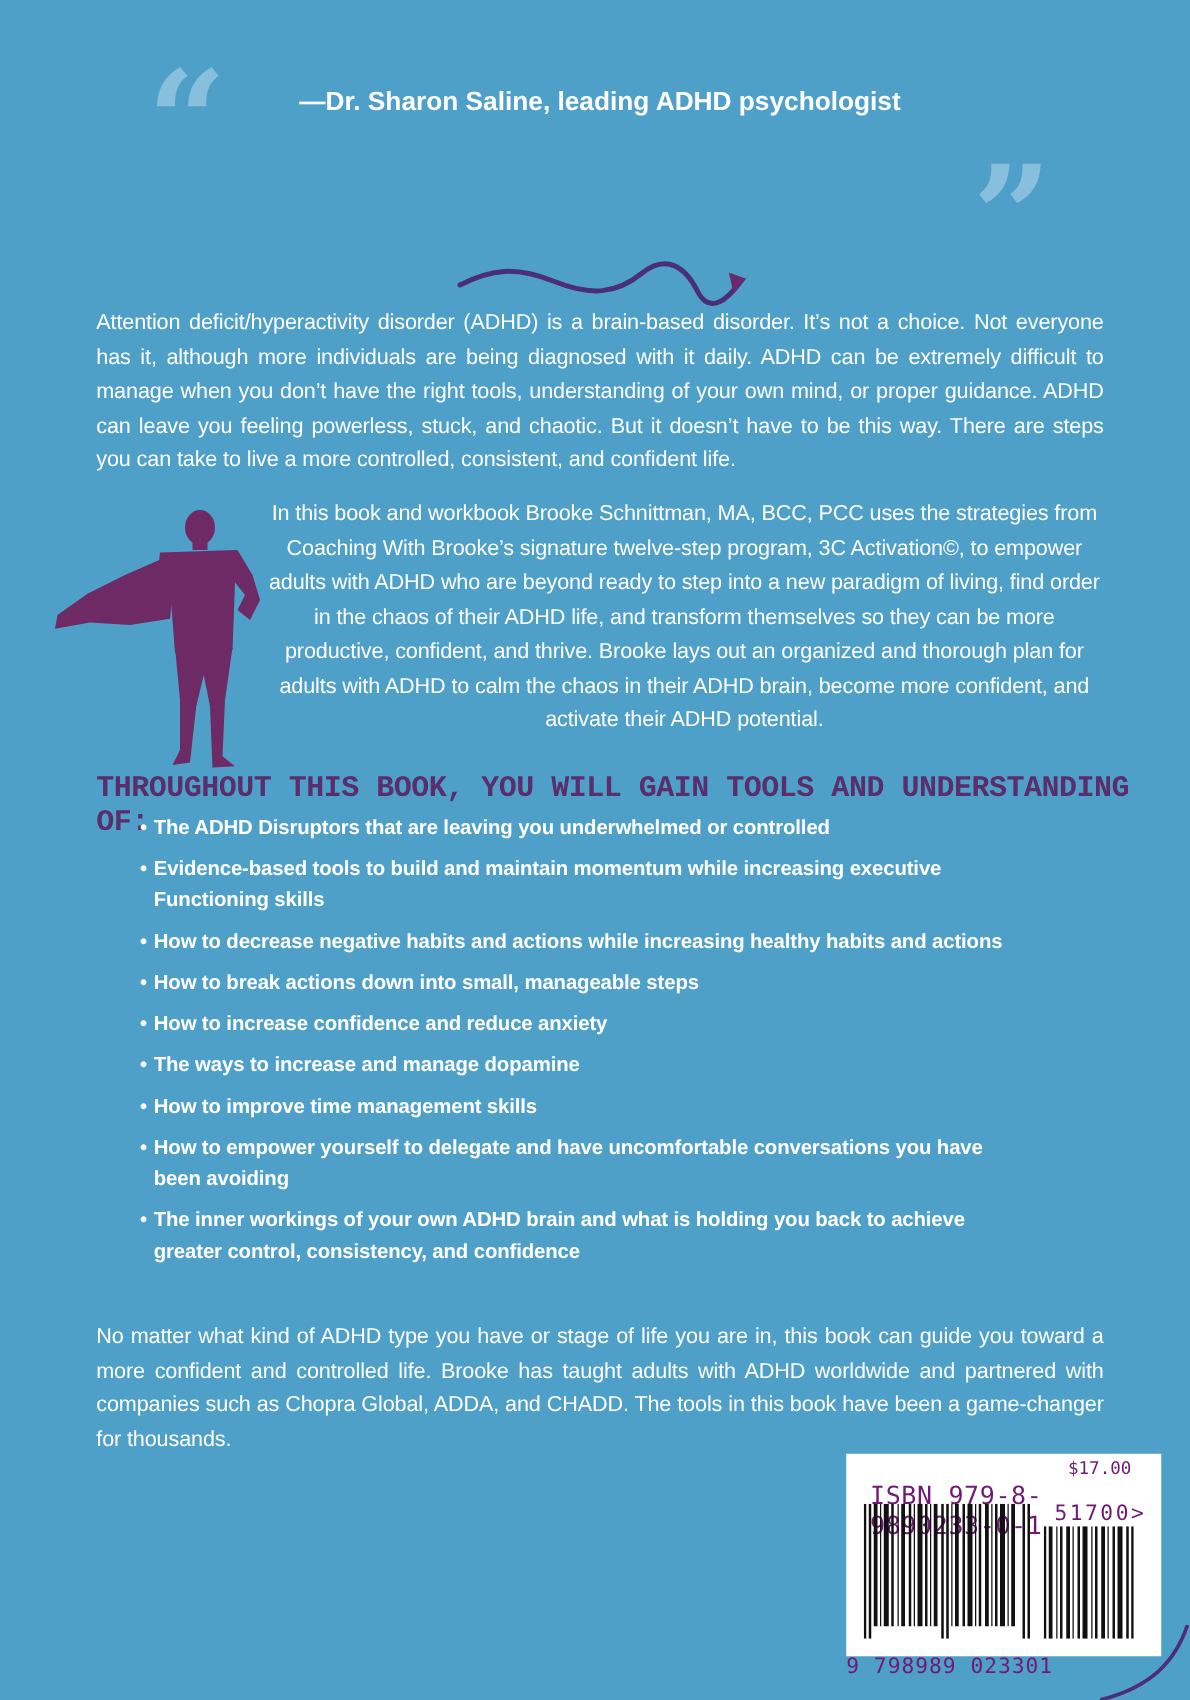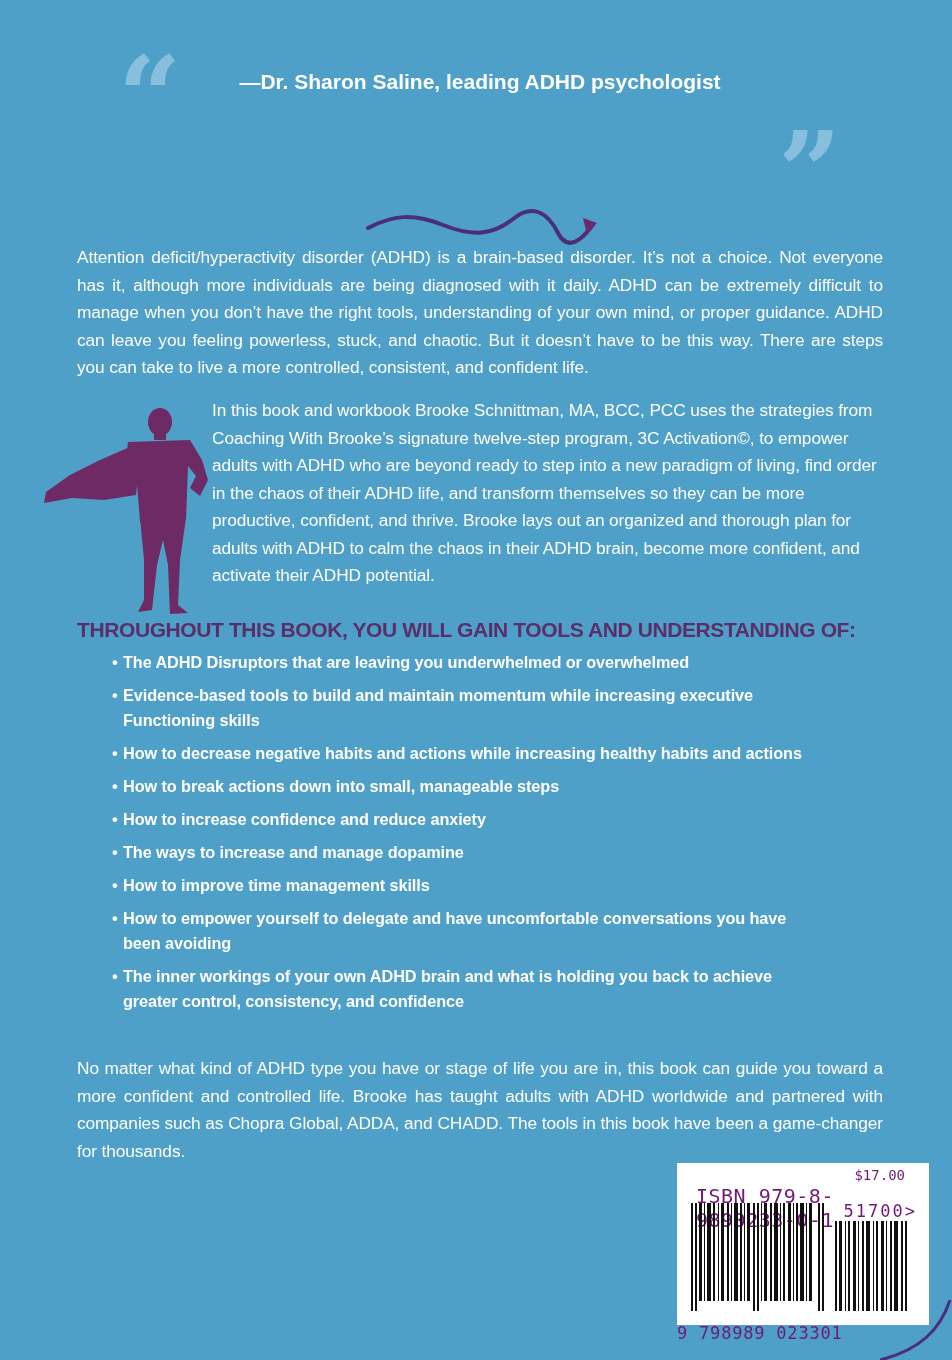--- a/index.html
+++ b/index.html
@@ -26,27 +26,28 @@
       font-weight: 700; color: #87bfdd; font-size: 110px; line-height: 1;
     }
     .qmark.open { left: 118px; top: 42px; }
     .qmark.close { left: 778px; top: 118px; }
     .divider { position: absolute; left: 363px; top: 205px; }
     .para {
       position: absolute; font-size: 17.3px; line-height: 27.5px;
       text-align: justify; font-weight: 300; letter-spacing: -0.1px;
     }
     .p1 { left: 77px; top: 244px; width: 806px; }
-    .p2 { left: 212px; top: 397px; width: 671px; text-align: left; }
+    .p2 { left: 212px; top: 397px; width: 671px; text-align: center; }
     .p3 { left: 77px; top: 1055px; width: 806px; }
     .hero { position: absolute; left: 40px; top: 400px; }
     .heading {
       position: absolute; left: 77px; top: 618px;
-      font-size: 21px; font-weight: 700; color: #5a2d6b;
+      font-size: 24px; font-weight: 700; color: #5a2d6b;
       letter-spacing: -0.4px;
+      font-family: Liberation Mono, monospace;
     }
     .bullets {
       position: absolute; left: 112px; top: 650px; width: 700px;
       margin: 0; padding: 0; list-style: none;
     }
     .bullets li {
       font-size: 16.3px; font-weight: 700; line-height: 25px;
       margin-bottom: 8px; padding-left: 11px; position: relative;
       letter-spacing: -0.1px;
     }
@@ -93,21 +94,21 @@
     <path d="M92 46 L60 60 L30 75 L6 92 L4 103 L32 98 L64 100 L96 95 L100 60 Z"></path>
     <path d="M100 118 L146 118 L140 160 L138 205 L148 213 L130 214 L128 165 L123 140 L117 165 L112 210 L98 212 L104 200 L104 160 Z"></path>
   </g>
 </svg>
 
 <div class="para p2">In this book and workbook Brooke Schnittman, MA, BCC, PCC uses the strategies from Coaching With Brooke’s signature twelve-step program, 3C Activation©, to empower adults with ADHD who are beyond ready to step into a new paradigm of living, find order in the chaos of their ADHD life, and transform themselves so they can be more productive, confident, and thrive. Brooke lays out an organized and thorough plan for adults with ADHD to calm the chaos in their ADHD brain, become more confident, and activate their ADHD potential.</div>
 
 <div class="heading">THROUGHOUT THIS BOOK, YOU WILL GAIN TOOLS AND UNDERSTANDING OF:</div>
 
 <ul class="bullets">
-  <li>The ADHD Disruptors that are leaving you underwhelmed or overwhelmed</li>
+  <li>The ADHD Disruptors that are leaving you underwhelmed or controlled</li>
   <li>Evidence-based tools to build and maintain momentum while increasing executive Functioning skills</li>
   <li>How to decrease negative habits and actions while increasing healthy habits and actions</li>
   <li>How to break actions down into small, manageable steps</li>
   <li>How to increase confidence and reduce anxiety</li>
   <li>The ways to increase and manage dopamine</li>
   <li>How to improve time management skills</li>
   <li>How to empower yourself to delegate and have uncomfortable conversations you have been avoiding</li>
   <li>The inner workings of your own ADHD brain and what is holding you back to achieve greater control, consistency, and confidence</li>
 </ul>
 

